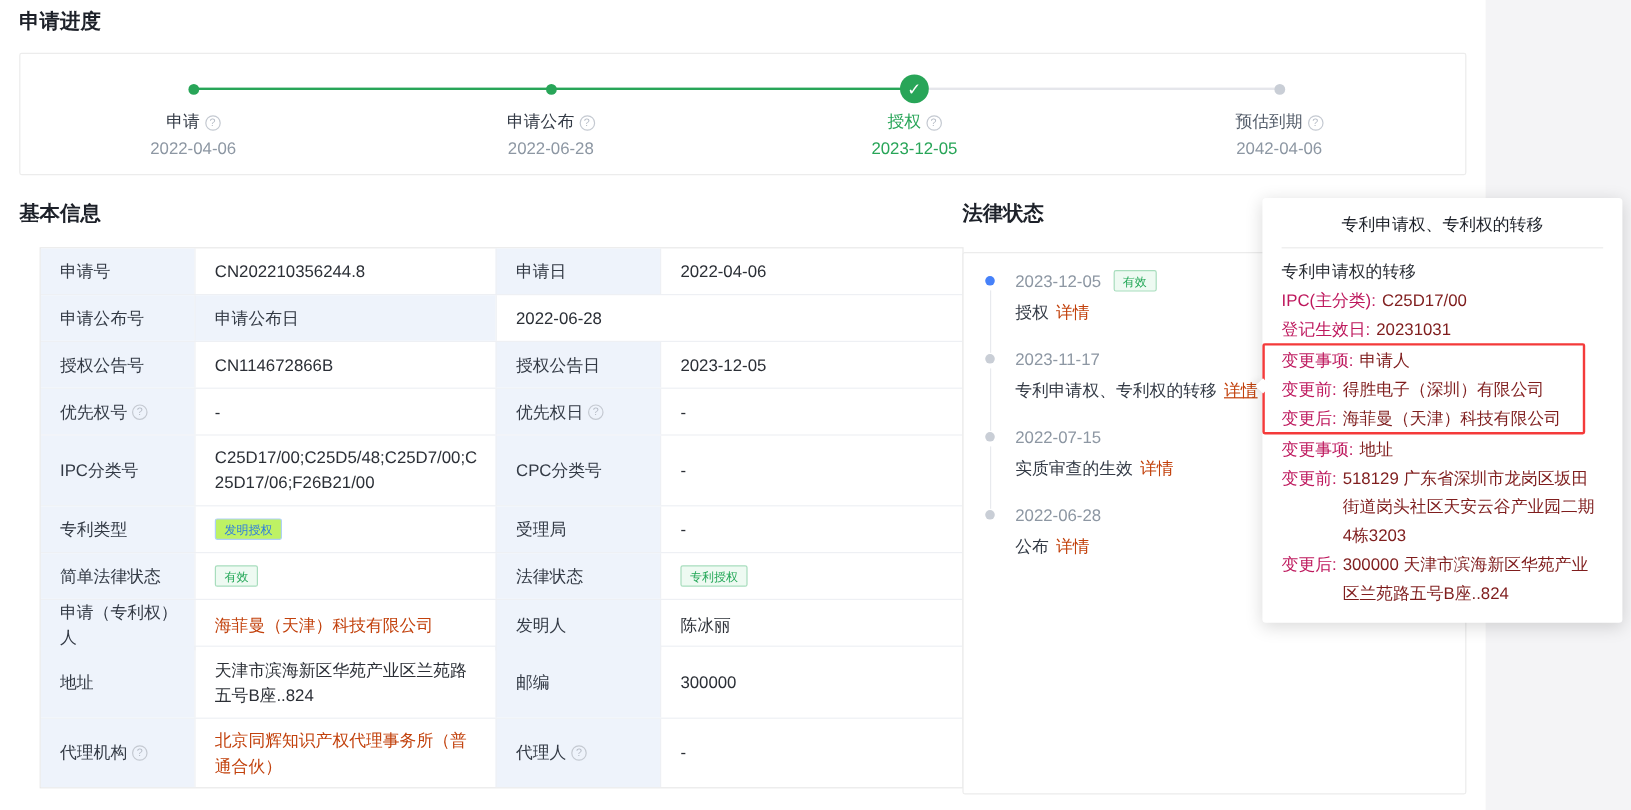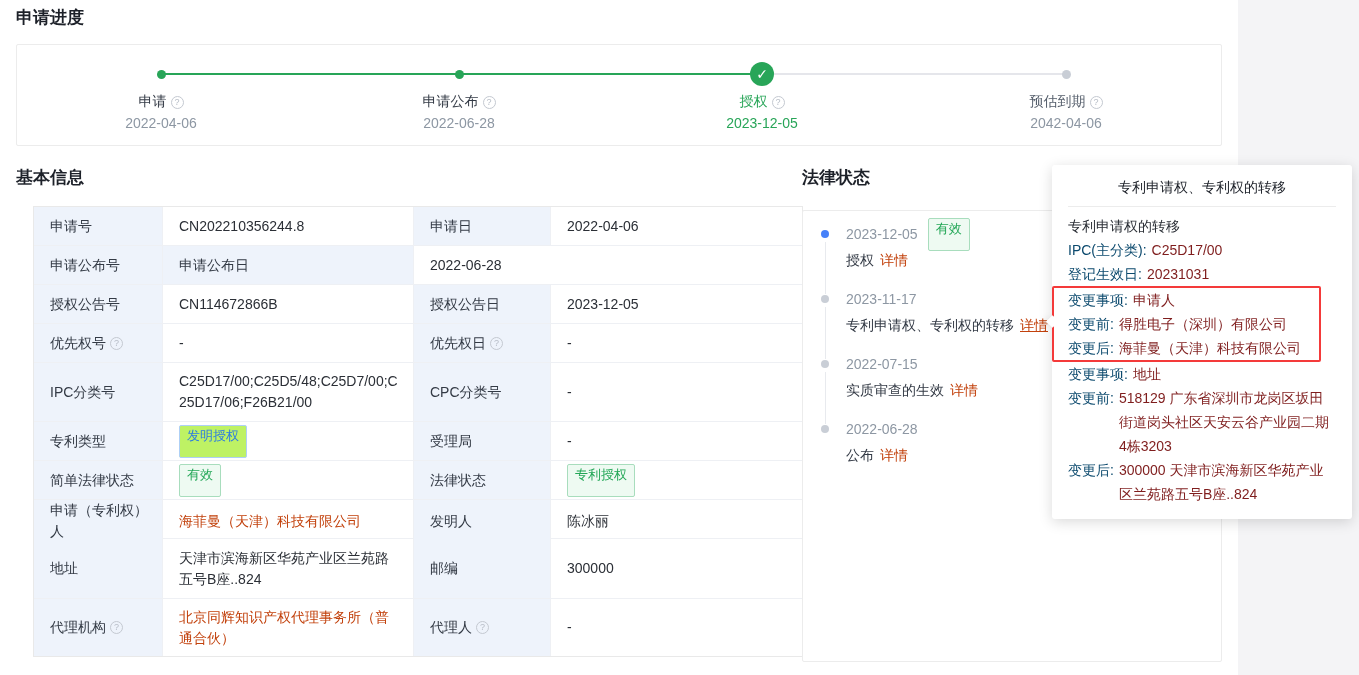--- a/index.html
+++ b/index.html
@@ -44,21 +44,21 @@
   .tr:last-child { border-bottom:none; }
   .td { padding:0 14px 0 16px; display:flex; align-items:center; line-height:21px; }
   .td.lbl { background:#eef3fb; color:#333a45; }
   .td + .td { border-left:1px solid #eef0f4; }
   .td.val { color:#2b2f36; word-break:break-all; }
   .tr-h40 { height:39px; }
   .tr-h59 { height:59px; }
   .tr-h60 { height:60px; }
   .tr-h57 { height:57px; }
   a.blue-link { color:#c2410c; text-decoration:none; cursor:pointer; }
-  .badge { display:inline-block; height:33px; line-height:19px; padding:0 7px; font-size:13px; border-radius:2px; }
+  .badge { display:inline-block; height:18px; line-height:19px; padding:0 7px; font-size:10px; border-radius:2px; }
   .badge.blue  { color:#2e7ce0; background:#bef264; border:1px solid #aed0f6; }
   .badge.green { color:#23a757; background:#eefaf2; border:1px solid #a8ddbd; }
 
   
   #legal-card { left:802px; top:210px; width:420px; height:452px; padding-top:10px; }
   .ls-item { position:relative; margin-left:18px; padding-left:25px; padding-bottom:13px; }
   .ls-item .dot { position:absolute; left:0; top:9px; width:8px; height:8px; border-radius:50%; background:#c9ced6; }
   .ls-item.active .dot { background:#4681f9; }
   .ls-item:not(:last-child)::after { content:""; position:absolute; left:3.5px; top:21px; bottom:-8px; width:1px; background:#e8eaee; }
   .ls-date-line { display:flex; align-items:center; height:26px; color:#8d97a3; }
@@ -68,21 +68,21 @@
   .ls-text-line a.hovered { text-decoration:underline; }
 
   
   #popup { position:absolute; left:1052px; top:165px; width:300px; background:#fff; border-radius:3px;
     box-shadow:0 3px 14px rgba(0,0,0,.15); padding:12px 16px 13px; z-index:5; }
   #popup::before { content:""; position:absolute; left:-4px; top:152px; width:9px; height:9px; background:#fff;
     transform:rotate(45deg); box-shadow:-3px 3px 6px rgba(0,0,0,.06); }
   .popup-title { text-align:center; font-size:14px; font-weight:500; color:#1d2129; line-height:20px;
     padding-bottom:9px; border-bottom:1px solid #ececec; margin-bottom:7px; }
   .p-row { display:flex; line-height:24px; }
-  .p-row .p-lbl { color:#0c4a6e; white-space:nowrap; margin-right:5px; }
+  .p-row .p-lbl { color:#be185d; white-space:nowrap; margin-right:5px; }
   .p-row .p-val { color:#7f1d1d; flex:1; }
   .p-subtitle { line-height:24px; color:#2b2f36; }
   .red-box { border:2px solid #f43a3a; border-radius:2px; margin:0 15px 0 -16px; padding:0 4px 0 14px; }
 </style>
 </head>
 <body>
 
 <div class="right-strip"></div>
 
 <div class="section-title" id="title-progress">申请进度</div>

